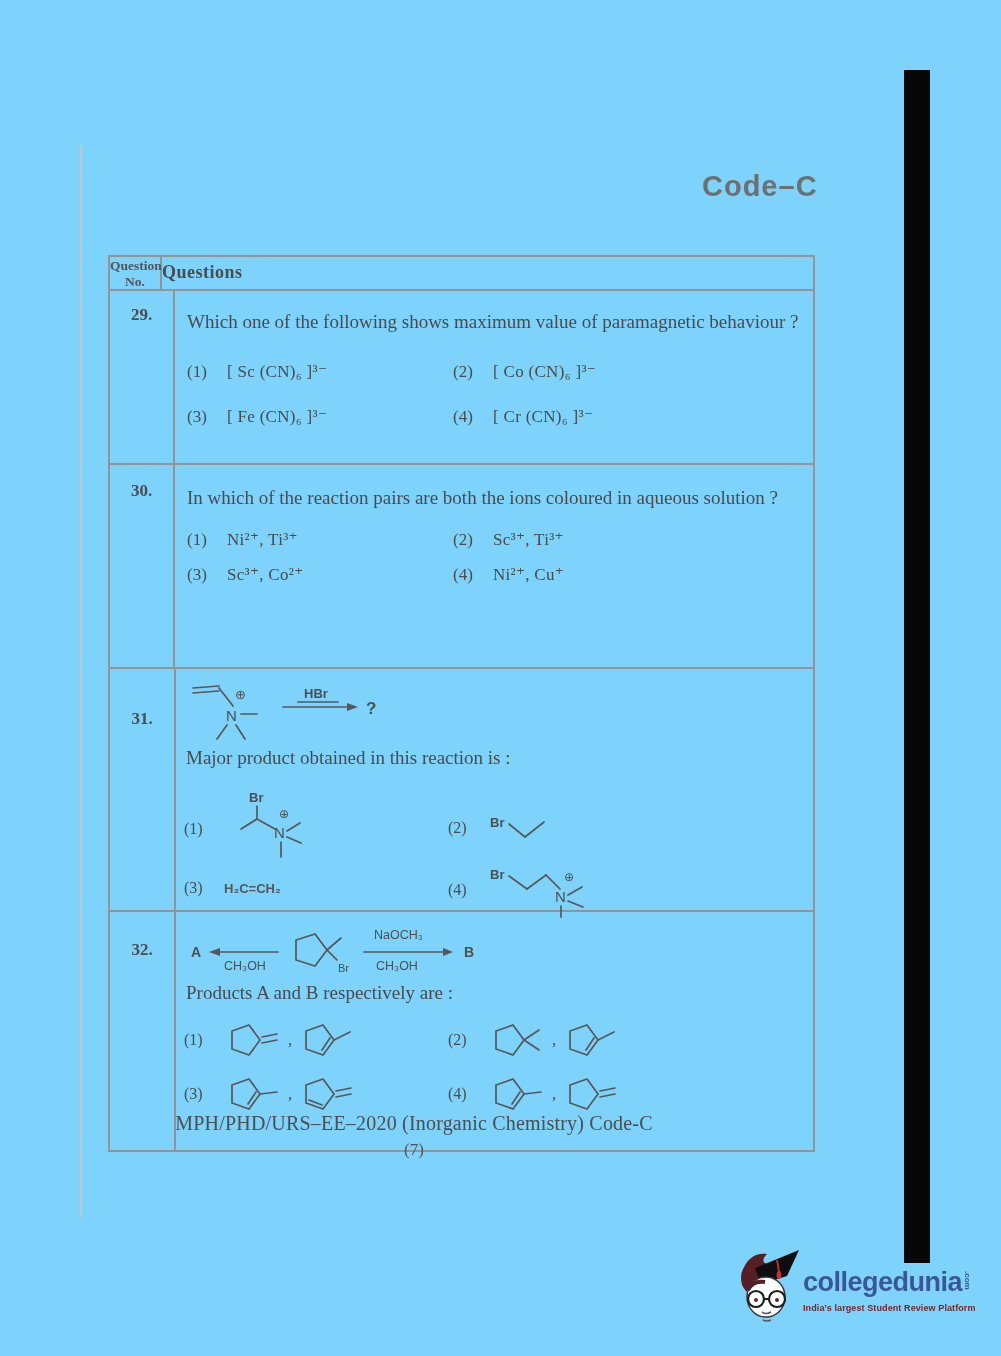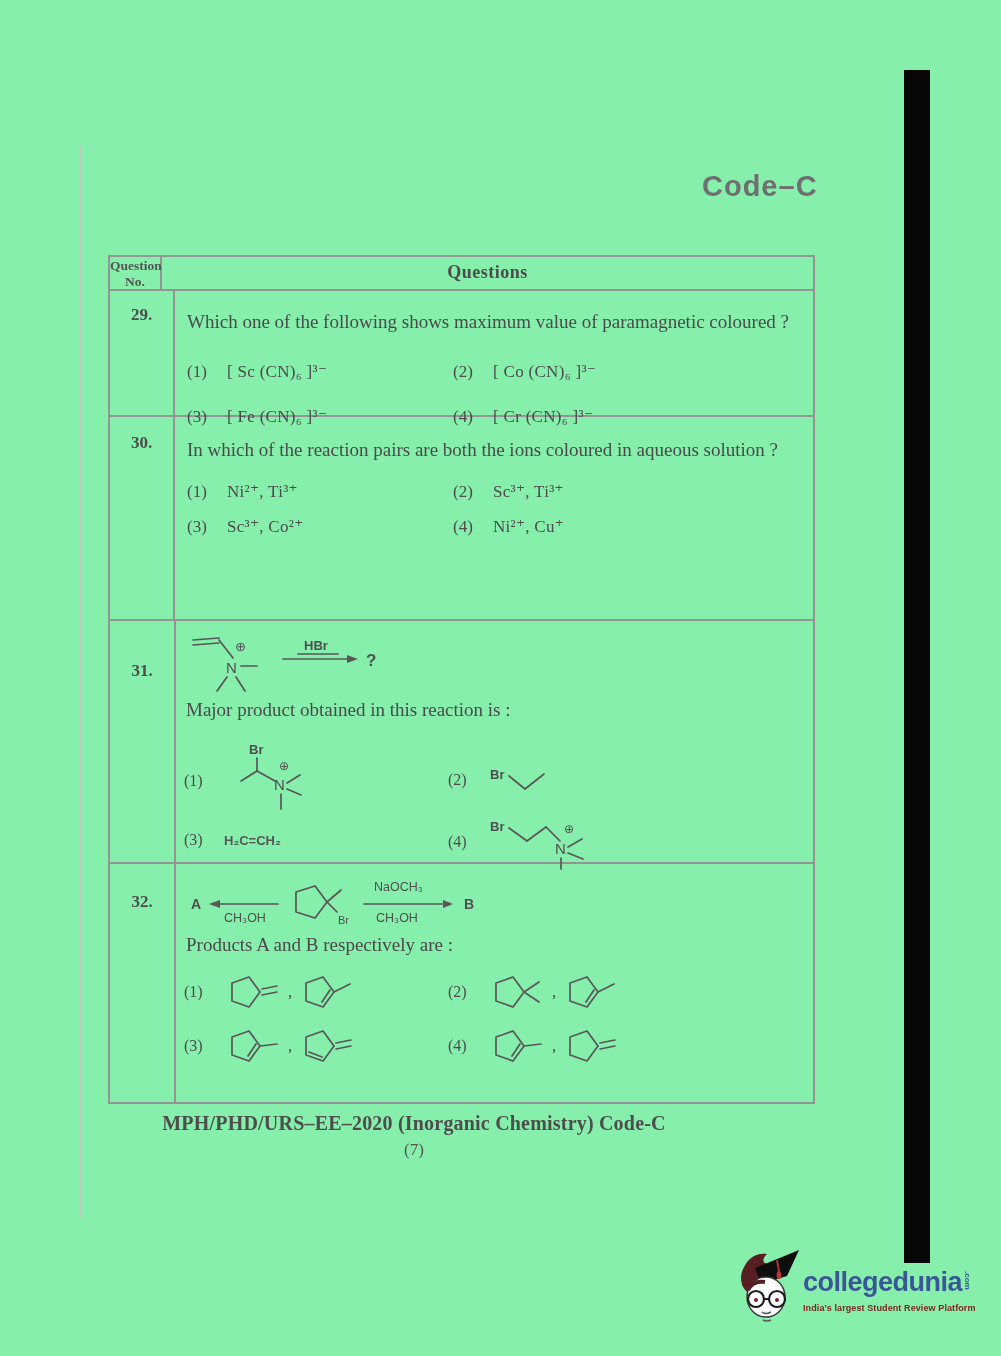--- a/index.html
+++ b/index.html
@@ -1,50 +1,50 @@
 <!DOCTYPE html>
 <html><head>
 <meta charset="utf-8">
 <style>
   html,body{margin:0;padding:0;background:#ffffff;}
-  .page{position:relative;width:1001px;height:1356px;background:#86efac;overflow:hidden;
+  .page{position:relative;width:1001px;height:1356px;background:#7dd3fc;overflow:hidden;
         font-family:"Liberation Serif","DejaVu Serif",serif;color:#4a4a4a;}
   .scan-edge{position:absolute;left:80px;top:145px;width:2px;height:1072px;background:#c6c6c4;}
   .black-bar{position:absolute;left:904px;top:70px;width:26px;height:1193px;background:#070707;z-index:3;}
   .code-label{position:absolute;left:702px;top:170px;font-family:"Liberation Sans","DejaVu Sans",sans-serif;
         font-weight:bold;font-size:29px;color:#6f6f6f;letter-spacing:1px;}
   
   .qtable{position:absolute;left:108px;top:255px;width:707px;border:2px solid #949494;box-sizing:border-box;background:transparent;}
   .thead{display:flex;border-bottom:2px solid #949494;height:34px;box-sizing:border-box;}
   .th-num{width:52px;border-right:2px solid #949494;box-sizing:border-box;text-align:center;
         font-weight:bold;font-size:13.5px;line-height:1.15;padding-top:1px;color:#555;}
-  .th-q{flex:1;text-align:center;font-weight:bold;font-size:18px;padding-top:5px;color:#4c4c4c;letter-spacing:0.5px;}
+  .th-q{flex:1;text-align:left;font-weight:bold;font-size:18px;padding-top:5px;color:#4c4c4c;letter-spacing:0.5px;}
   .row{display:flex;border-bottom:2px solid #949494;box-sizing:border-box;}
   .row:last-child{border-bottom:none;}
   .cell-num{width:66px;border-right:2px solid #949494;box-sizing:border-box;text-align:center;
         font-weight:bold;font-size:17px;color:#4c4c4c;}
   .cell-body{flex:1;position:relative;box-sizing:border-box;padding:0 12px;}
-  .r29{height:126px;} .r30{height:204px;} .r31{height:243px;} .r32{height:238px;}
+  .r29{height:174px;} .r30{height:204px;} .r31{height:243px;} .r32{height:238px;}
   .r29 .cell-num{padding-top:14px;} .r30 .cell-num{padding-top:16px;}
   .r31 .cell-num{padding-top:40px;} .r32 .cell-num{padding-top:28px;}
   .stem{margin:0;width:614px;text-align:justify;font-size:19px;line-height:2.0;color:#4a4a4a;}
   .r29 .stem{padding-top:12px;} .r30 .stem{padding-top:14px;}
   .opts-grid{display:grid;grid-template-columns:266px auto;margin-top:20px;row-gap:24px;font-size:17px;}
   .r30 .opts-grid{margin-top:12px;row-gap:14px;}
   .opt{display:flex;align-items:center;}
   .olabel{width:40px;flex:none;color:#4c4c4c;}
   .otext{color:#4a4a4a;letter-spacing:0.3px;}
   
   .abs{position:absolute;display:flex;align-items:center;}
   .struct{stroke:#575757;stroke-width:1.7;stroke-linecap:round;fill:none;}
   .atom{font-family:"Liberation Sans","DejaVu Sans",sans-serif;fill:#4f4f4f;}
   .formula-sm{font-family:"Liberation Sans","DejaVu Sans",sans-serif;font-size:13px;font-weight:bold;color:#565656;}
   .sep{font-size:17px;margin:0 6px;color:#4c4c4c;}
   
-  .footer-line{position:absolute;left:108px;top:1112px;width:612px;text-align:center;font-weight:bold;
+  .footer-line{position:absolute;left:108px;top:1112px;width:612px;text-align:center;font-weight:normal;
         font-size:20px;color:#4d4d4d;letter-spacing:0.2px;}
   .footer-page{position:absolute;left:108px;top:1140px;width:612px;text-align:center;font-size:17px;color:#555;}
   
   .cd-logo{position:absolute;left:735px;top:1244px;z-index:4;display:flex;align-items:center;}
   .cd-text{margin-left:2px;margin-top:14px;}
   .cd-brand-row{display:flex;align-items:flex-start;}
   .cd-brand{font-family:"Liberation Sans","DejaVu Sans",sans-serif;font-weight:bold;font-size:27px;
         letter-spacing:-0.5px;line-height:1;}
   .cd-suffix{font-family:"Liberation Sans","DejaVu Sans",sans-serif;font-weight:bold;font-size:8px;
         writing-mode:vertical-rl;margin-left:1px;margin-top:2px;}
@@ -66,21 +66,21 @@
       <div class="th-num">
         <div>Question</div>
         <div>No.</div>
       </div>
       <div class="th-q">Questions</div>
     </div>
 
     <div class="row r29">
       <div class="cell-num">29.</div>
       <div class="cell-body">
-        <p class="stem">Which one of the following shows maximum value of paramagnetic coloured ?</p>
+        <p class="stem">Which one of the following shows maximum value of paramagnetic behaviour ?</p>
         <div class="opts-grid">
           <div class="opt">
             <span class="olabel">(1)</span>
             <span class="otext">[ Sc (CN)₆ ]³⁻</span>
           </div>
           <div class="opt">
             <span class="olabel">(2)</span>
             <span class="otext">[ Co (CN)₆ ]³⁻</span>
           </div>
           <div class="opt">

